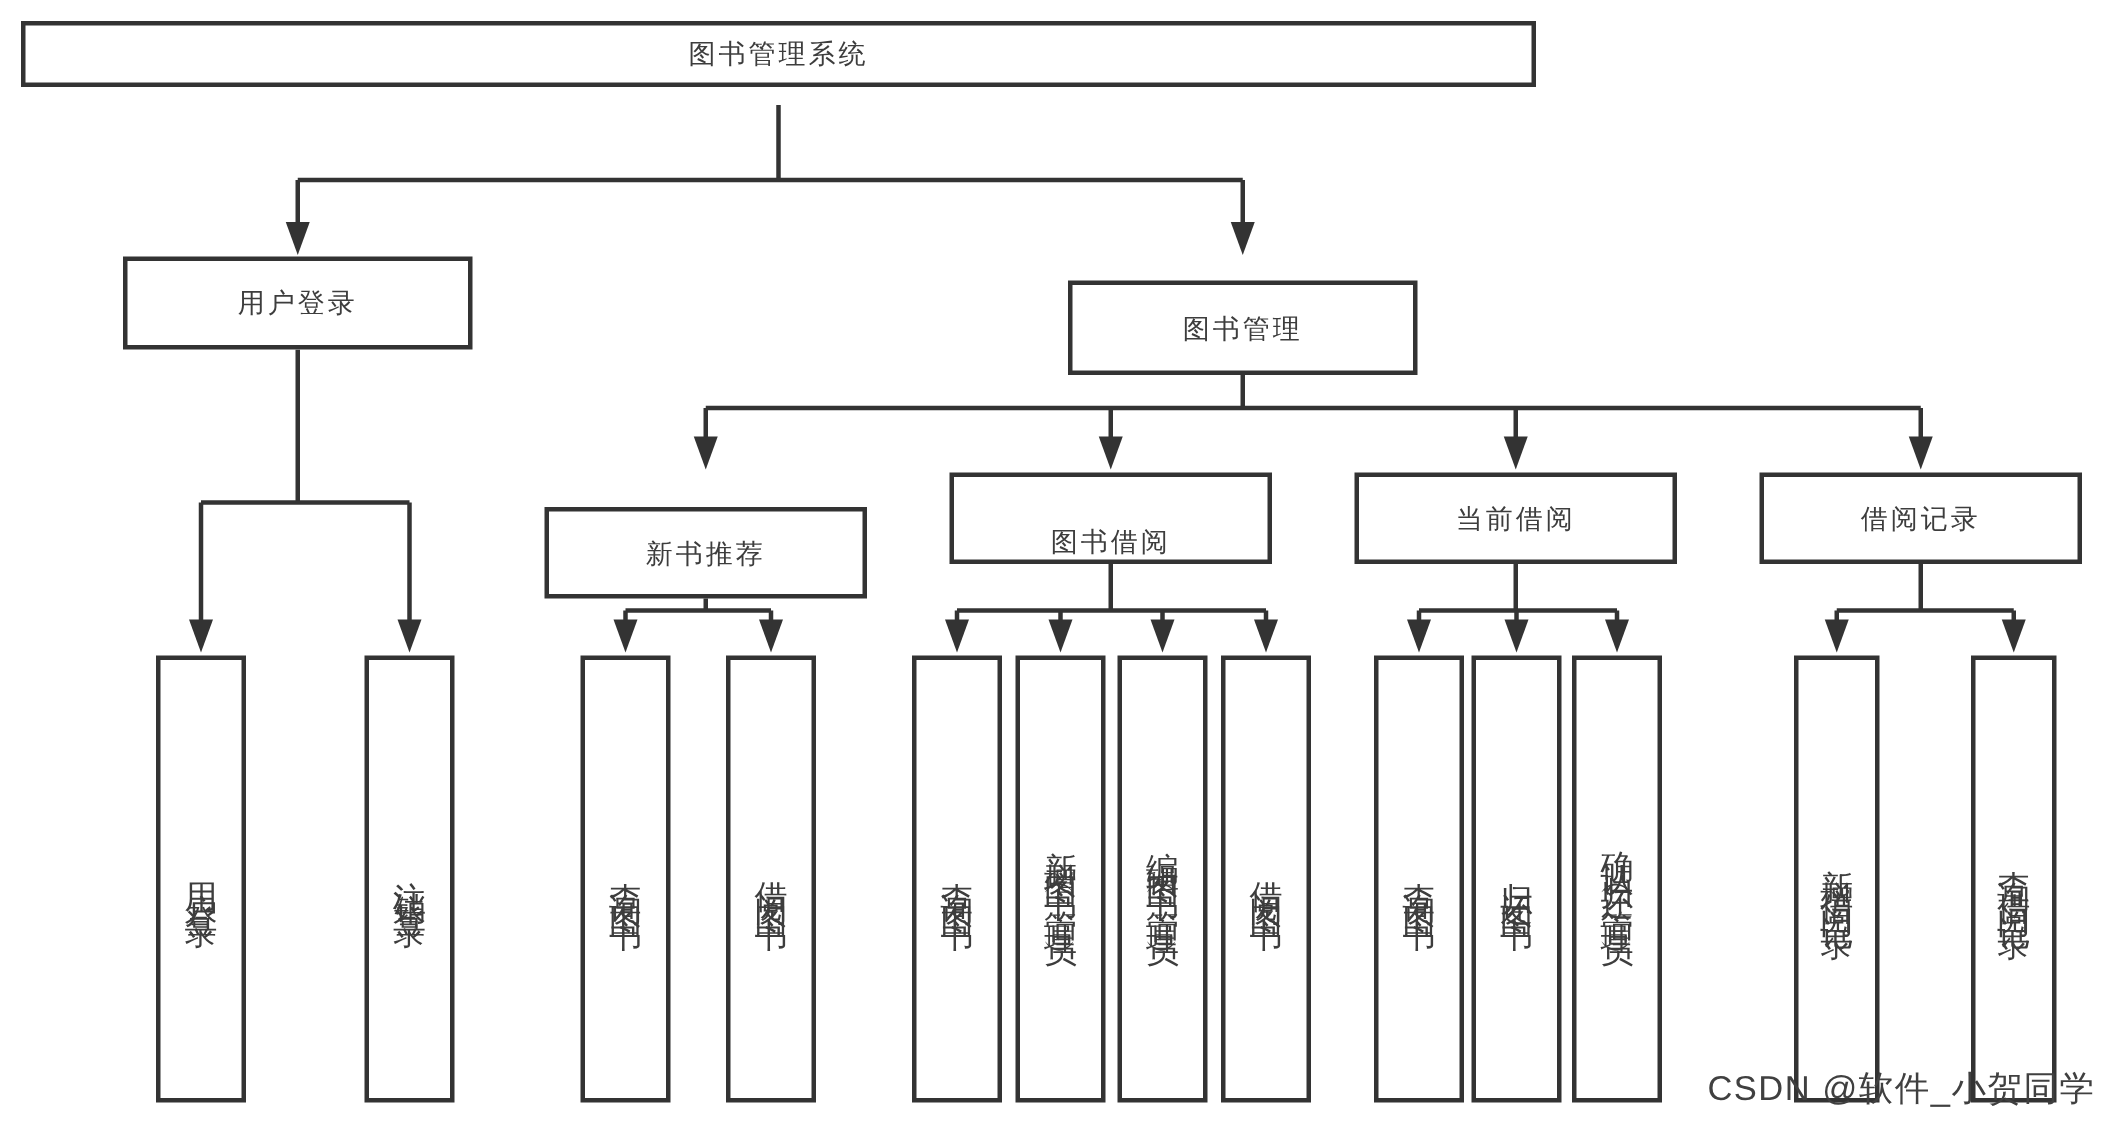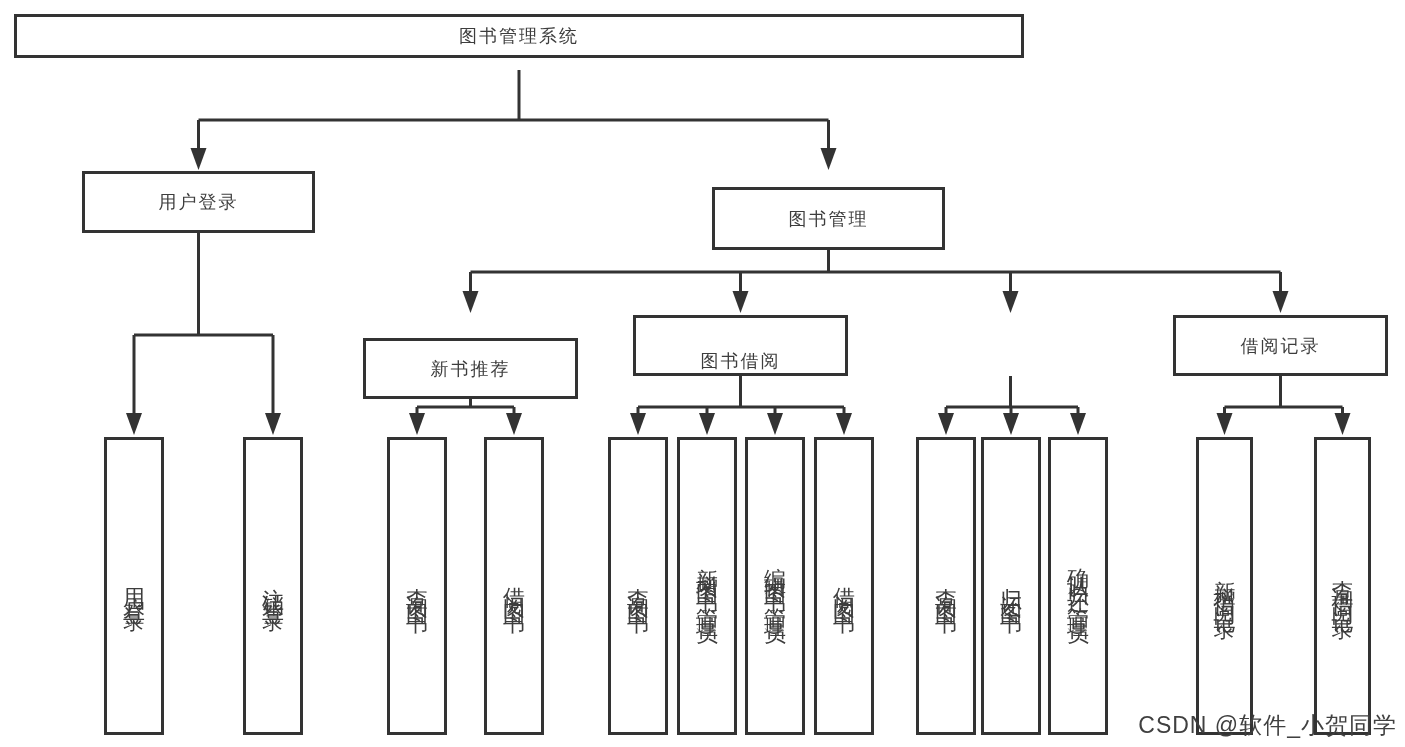--- a/index.html
+++ b/index.html
@@ -159,20 +159,23 @@
   <div class="box h-box b-bookmgmt">
     <span>图书管理</span>
   </div>
 
   <div class="box h-box b-sec b-sec0">
     <span>新书推荐</span>
   </div>
   <div class="box h-box b-sec b-sec1">
     <span>图书借阅</span>
   </div>
+  <div class="box h-box b-sec b-sec2">
+    <span>当前借阅</span>
+  </div>
   <div class="box h-box b-sec b-sec3">
     <span>借阅记录</span>
   </div>
 
   <div class="box v-box lf-a0">
     <span>用户登录</span>
   </div>
   <div class="box v-box lf-a1">
     <span>注销登录</span>
   </div>

